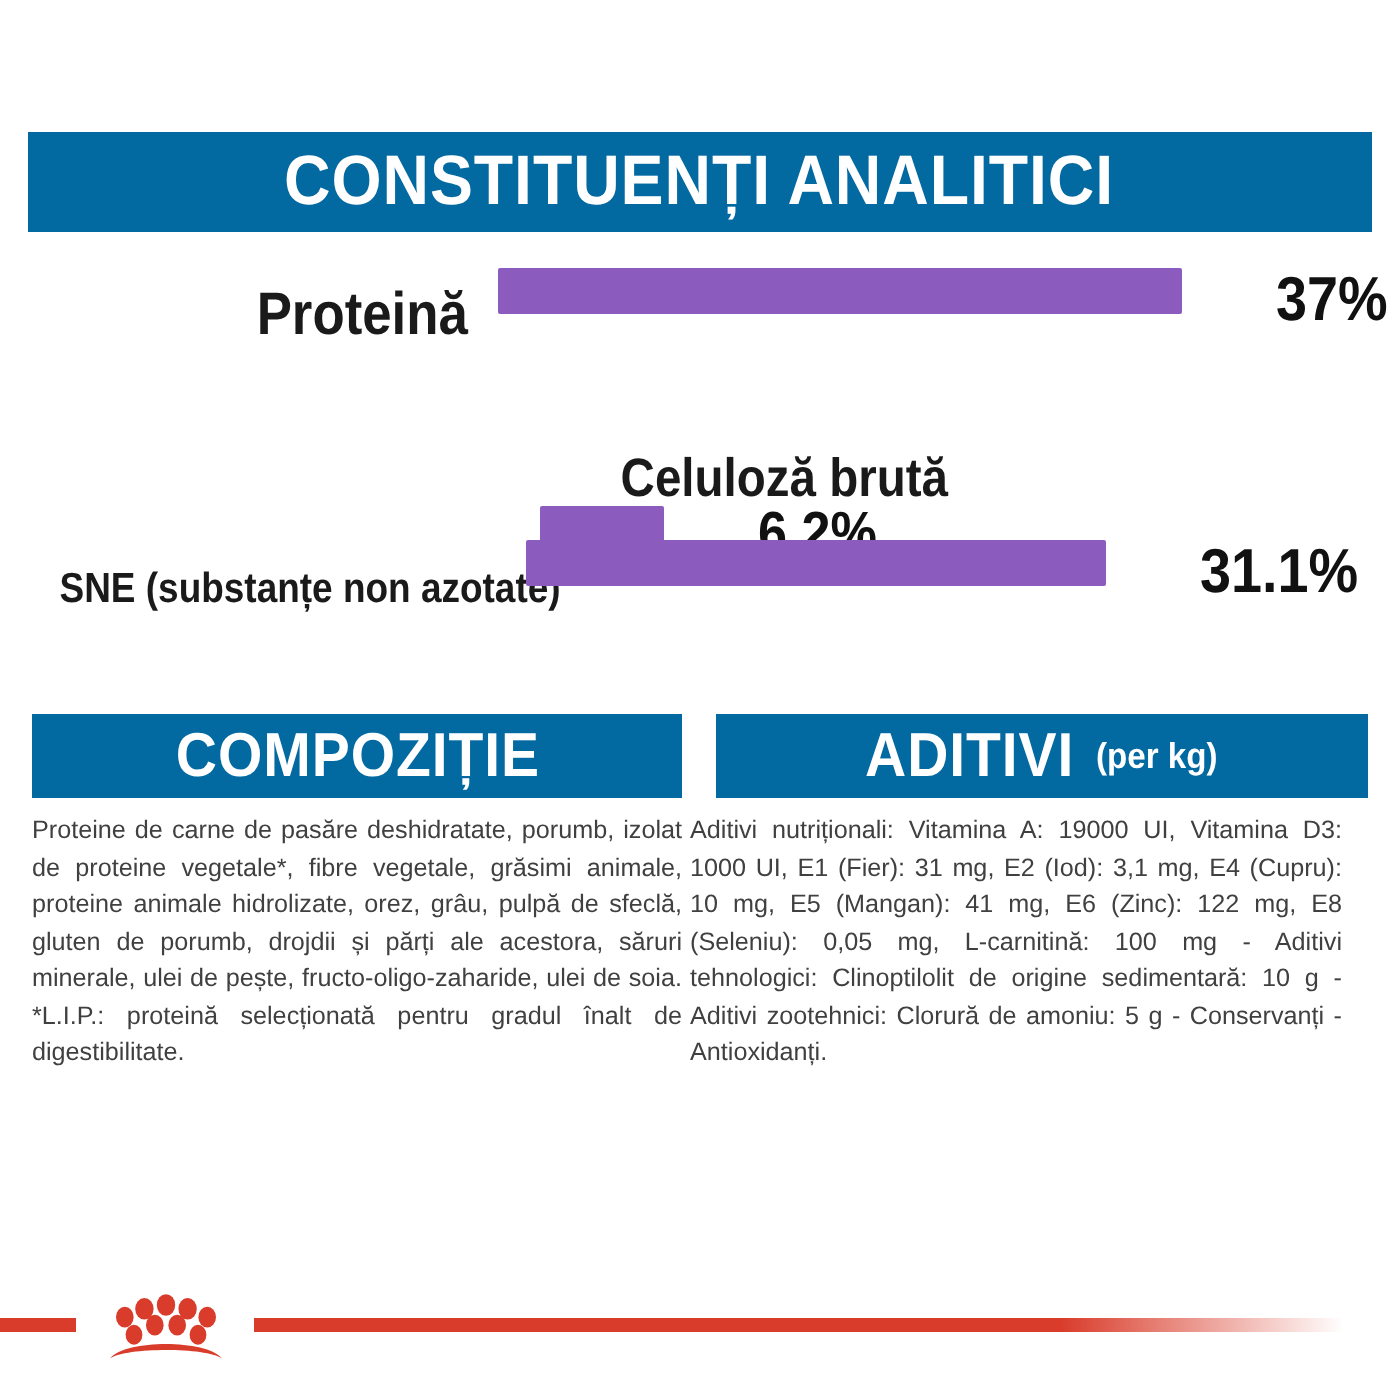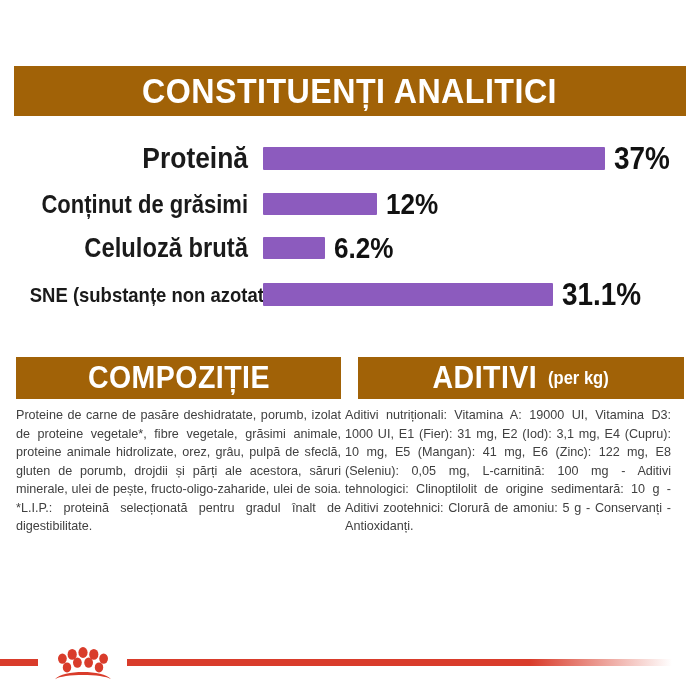--- a/index.html
+++ b/index.html
@@ -18,21 +18,21 @@
   .page {
     position: absolute;
     inset: 0;
     width: 700px;
     height: 700px;
   }
 
   
   .banner {
     position: absolute;
-    background: #a16207;
+    background: #0369a1;
     display: flex;
     align-items: center;
     justify-content: center;
     box-sizing: border-box;
   }
   .banner-title {
     color: #ffffff;
     font-weight: bold;
     letter-spacing: 0.5px;
     white-space: nowrap;
@@ -105,42 +105,42 @@
     white-space: nowrap;
     line-height: 1;
     transform: scaleX(0.88);
     transform-origin: right center;
   }
   .bar-track {
     position: relative;
     flex: 1;
     height: 100%;
     display: flex;
-    align-items: center;
+    gap: 38px;
   }
   .bar-fill {
     background: #8c5bbe;
     height: 22px;
     margin-left: 15px;
     border-radius: 1px;
   }
   .bar-value {
     color: #111111;
     font-weight: bold;
     white-space: nowrap;
     margin-left: 9px;
     line-height: 1;
     transform: scaleX(0.9);
     transform-origin: left center;
   }
 
   
   #chart-row-0 { top: 0px;   height: 48px; }
   #chart-row-1 { top: 48px;  height: 44px; }
-  #chart-row-2 { top: 92px;  height: 44px; }
+  #chart-row-2 { top: 92px;  height: 44px; flex-direction: column; }
   #chart-row-3 { top: 136px; height: 48px; }
 
   #chart-row-0 .row-label { font-size: 30px; }
   #chart-row-1 .row-label { font-size: 25px; }
   #chart-row-2 .row-label { font-size: 27px; }
   #chart-row-3 .row-label { font-size: 21px; }
 
   #chart-row-0 .bar-value { font-size: 31px; }
   #chart-row-1 .bar-value { font-size: 29px; }
   #chart-row-2 .bar-value { font-size: 29px; }
@@ -215,27 +215,20 @@
   <div id="constituents-chart">
 
     <div class="chart-row" id="chart-row-0">
       <span class="row-label">Proteină</span>
       <span class="bar-track">
         <span class="bar-fill"></span>
         <span class="bar-value">37%</span>
       </span>
     </div>
 
-    <div class="chart-row" id="chart-row-1">
-      <span class="row-label">Conținut de grăsimi</span>
-      <span class="bar-track">
-        <span class="bar-fill"></span>
-        <span class="bar-value">12%</span>
-      </span>
-    </div>
 
     <div class="chart-row" id="chart-row-2">
       <span class="row-label">Celuloză brută</span>
       <span class="bar-track">
         <span class="bar-fill"></span>
         <span class="bar-value">6.2%</span>
       </span>
     </div>
 
     <div class="chart-row" id="chart-row-3">

